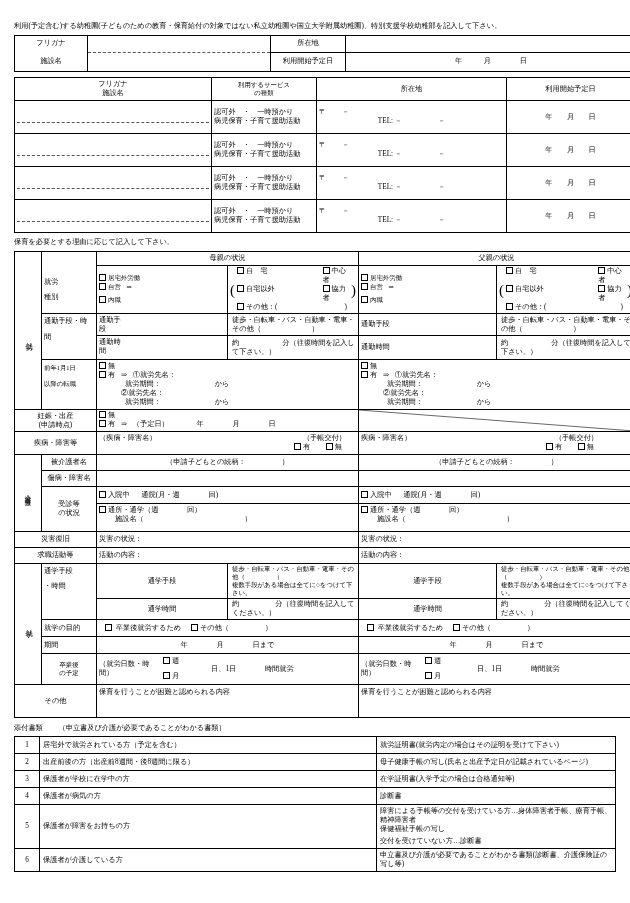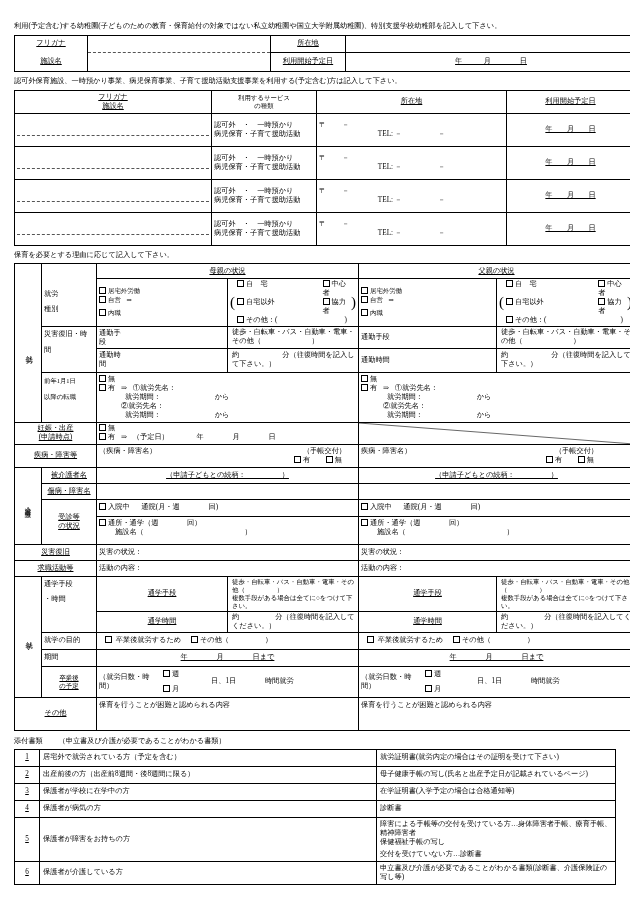--- a/index.html
+++ b/index.html
@@ -9,21 +9,21 @@
     color:#000;
     font-size:7.2px;
     -webkit-font-smoothing:none;
   }
   .page{position:relative;width:630px;height:903px;padding:0;box-sizing:border-box;}
   .note{font-size:7.2px;line-height:1.2;margin:0 0 4px 14px;}
   .sec-title{font-size:7.2px;margin:0 0 3px 14px;}
   table{border-collapse:collapse;table-layout:fixed;}
   td,th{border:1px solid #000;padding:1px 2px;vertical-align:middle;font-weight:normal;font-size:7.2px;line-height:1.25;}
   .tbl-wrap{margin:0 14px 5px 14px;}
-  .c{text-align:center;text-decoration:underline;}
+  .c{text-align:center;}
   .l{text-align:left;}
   .nb-t{border-top:none;} .nb-b{border-bottom:none;}
   .dash-under{border-bottom:1px dashed #555;}
   .vert{
     writing-mode:vertical-rl;text-orientation:upright;
     letter-spacing:1px;margin:0 auto;display:inline-block;
   }
   .cb{display:inline-block;width:5px;height:5px;border:1px solid #000;vertical-align:-1px;margin-right:2px;background:#fff;}
   .paren{font-size:15px;line-height:0;vertical-align:-2px;font-family:"Liberation Serif",serif;}
   .small{font-size:6.4px;}
@@ -55,21 +55,20 @@
       <tr>
         <td class="c nb-t" style="height:17px">施設名</td>
         <td class="nb-t"></td>
         <td class="c">利用開始予定日</td>
         <td class="c">年　　　月　　　　日</td>
       </tr>
     </tbody>
       </table>
   </div>
 
-  <div class="note">認可外保育施設、一時預かり事業、病児保育事業、子育て援助活動支援事業を利用する(予定含む)方は記入して下さい。</div>
 
   <div class="tbl-wrap">
     <table style="width:602px">
       <tbody>
           <tr class="t-head">
         <td class="c" style="width:192px;height:20px">
           <span class="blk">フリガナ</span>
           <span class="blk">施設名</span>
         </td>
         <td class="l" style="width:100px">
@@ -217,21 +216,21 @@
               <div><span class="cb"></span><span>その他：(</span>
                 <span style="float:right;margin-right:4px">)</span></div>
             </div>
             <span class="paren">)</span>
           </div>
         </td>
       </tr>
 
       <tr>
         <td class="l" rowspan="2" style="height:22px;vertical-align:top;padding-top:3px">
-          <span class="blk" style="margin-bottom:7px">災害復旧・時</span>
+          <span class="blk" style="margin-bottom:7px">通勤手段・時</span>
           <span class="blk">間</span>
         </td>
         <td class="l" style="vertical-align:top;padding-top:2px">
           <span class="blk">通勤手</span>
           <span class="blk">段</span>
         </td>
         <td class="l pad4">徒歩・自転車・バス・自動車・電車・その他（　　　　　　　）</td>
         <td class="l">通勤手段</td>
         <td class="l pad4">徒歩・自転車・バス・自動車・電車・その他（　　　　　　　）</td>
       </tr>

